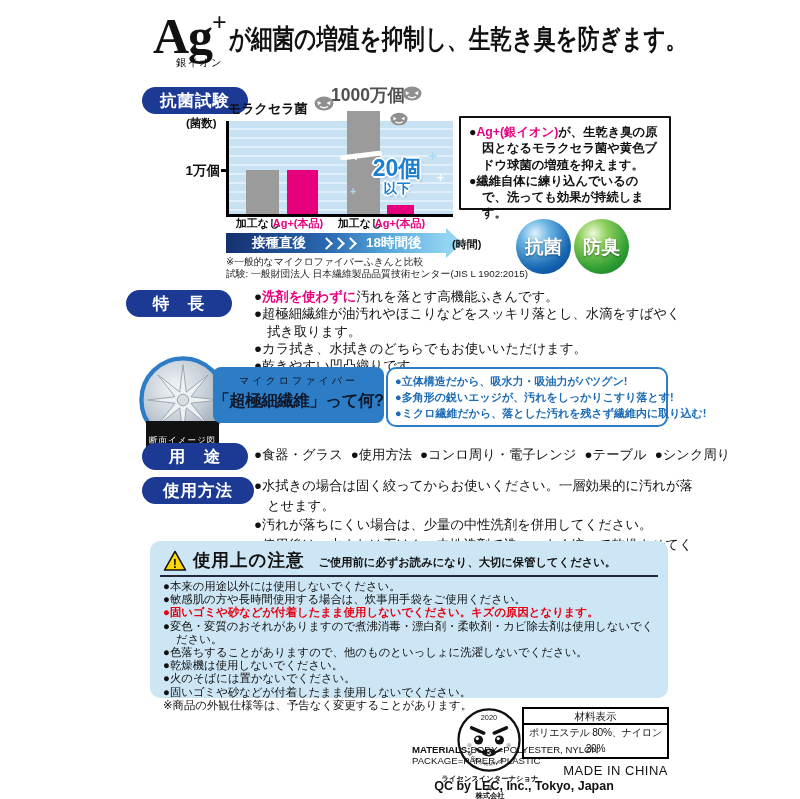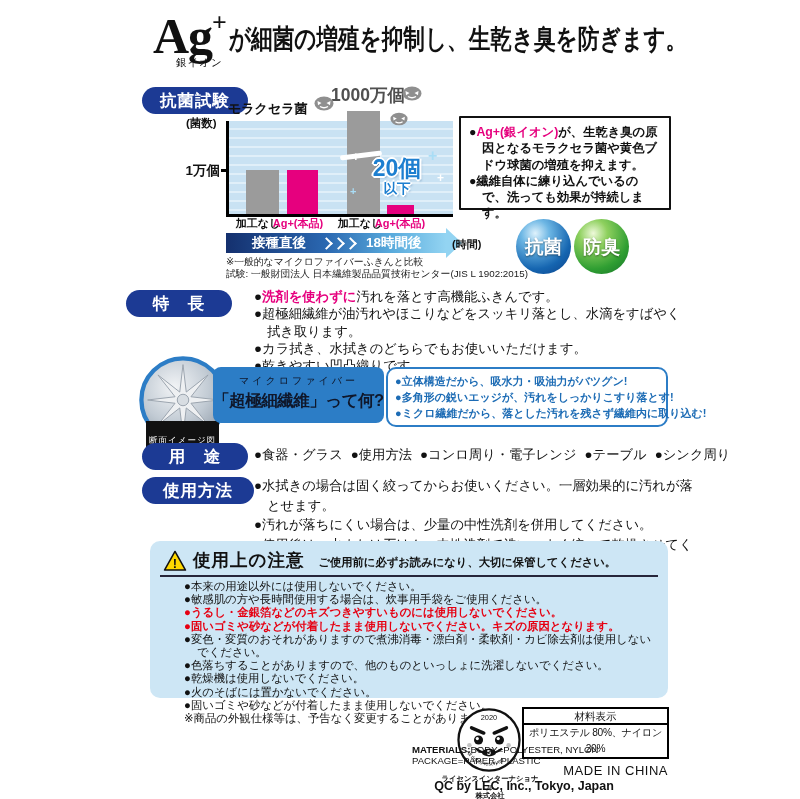--- a/index.html
+++ b/index.html
@@ -76,21 +76,21 @@
   .uses-line{position:absolute;left:254px;top:446px;font-size:13.3px;}
   .use-item{margin-right:8px;}
   .use-item::before{content:"●";}
 
   
   .caution{position:absolute;left:150px;top:541px;width:518px;height:157px;background:#cde6f5;border-radius:10px;}
   .caution-hd{display:flex;align-items:center;padding:7px 12px 0 13px;}
   .caution-title{font-size:17.5px;font-weight:bold;margin-left:6px;letter-spacing:1px;}
   .caution-sub{font-size:11.3px;font-weight:bold;margin-left:14px;padding-top:4px;}
   .caution-rule{margin:3px 10px 3px 10px;border-top:2px solid #26263a;}
-  .caution-list{padding:0 13px;font-size:11.4px;line-height:13.2px;margin-left:21px;}
+  .caution-list{padding:0 13px;font-size:11.4px;line-height:13.2px;}
   .caution-list .red{color:#e60012;font-weight:bold;}
   .caution-note{padding-left:0;text-indent:0;}
 
   
   .logo{position:absolute;left:455px;top:706px;width:68px;height:68px;}
   .logo-company{position:absolute;left:440px;top:775px;width:100px;text-align:center;font-size:7.3px;line-height:8.6px;font-weight:bold;}
   .mat-box{position:absolute;left:522px;top:707px;width:143px;border:2px solid #000;background:#fff;text-align:center;}
   .mat-h{font-size:10.5px;line-height:14px;border-bottom:2px solid #000;}
   .mat-b{font-size:10.2px;line-height:16px;letter-spacing:-.3px;}
   .mat-en{position:absolute;left:412px;top:744px;width:268px;text-align:left;font-size:9.6px;line-height:11px;}
@@ -227,21 +227,20 @@
         <path d="M12 1.5 L23 21 L1 21 Z" fill="#ffd800" stroke="#111" stroke-width="1.6" stroke-linejoin="round"></path>
         <text x="12" y="18.5" font-size="13.5" font-weight="bold" text-anchor="middle" fill="#111">!</text>
       </svg>
       <span class="caution-title">使用上の注意</span>
       <span class="caution-sub">ご使用前に必ずお読みになり、大切に保管してください。</span>
     </div>
     <div class="caution-rule"></div>
     <div class="caution-list">
       <div class="blt">本来の用途以外には使用しないでください。</div>
       <div class="blt">敏感肌の方や長時間使用する場合は、炊事用手袋をご使用ください。</div>
-      <div class="blt red">うるし・金銀箔などのキズつきやすいものには使用しないでください。</div>
       <div class="blt red">固いゴミや砂などが付着したまま使用しないでください。キズの原因となります。</div>
       <div class="blt">変色・変質のおそれがありますので煮沸消毒・漂白剤・柔軟剤・カビ除去剤は使用しないでください。</div>
       <div class="blt">色落ちすることがありますので、他のものといっしょに洗濯しないでください。</div>
       <div class="blt">乾燥機は使用しないでください。</div>
       <div class="blt">火のそばには置かないでください。</div>
       <div class="blt">固いゴミや砂などが付着したまま使用しないでください。</div>
       <div class="caution-note">※商品の外観仕様等は、予告なく変更することがあります。</div>
     </div>
   </div>
 

